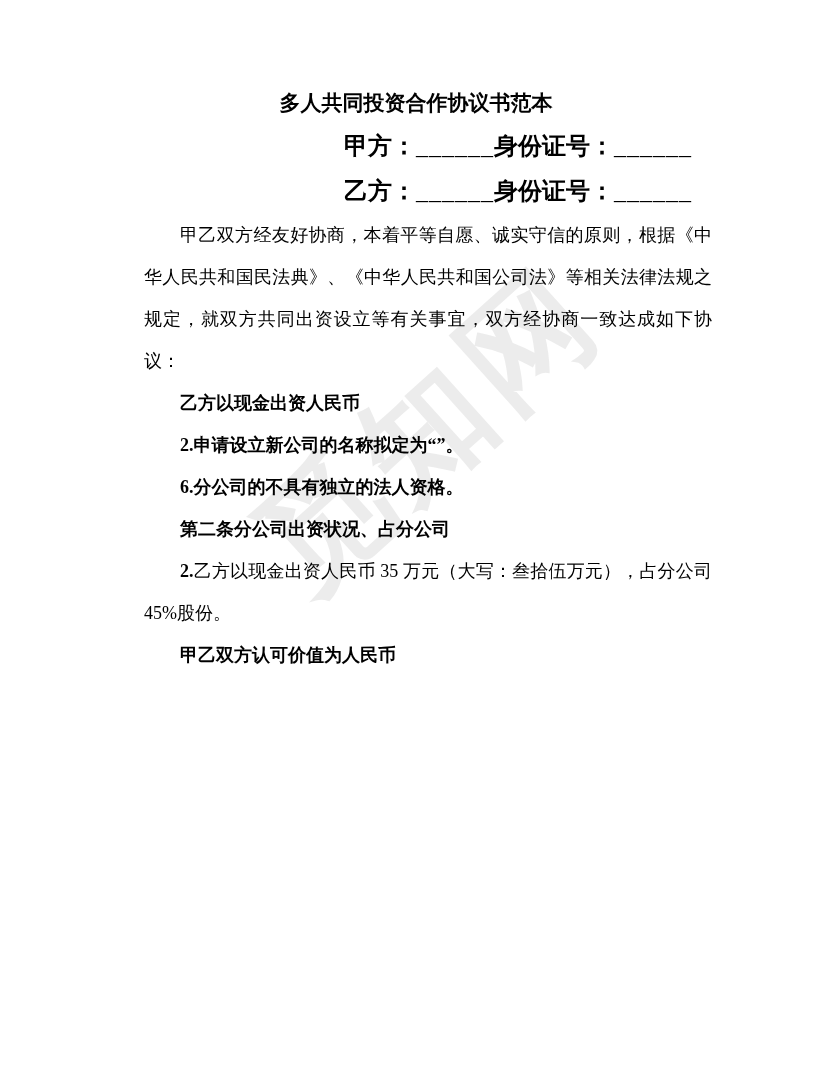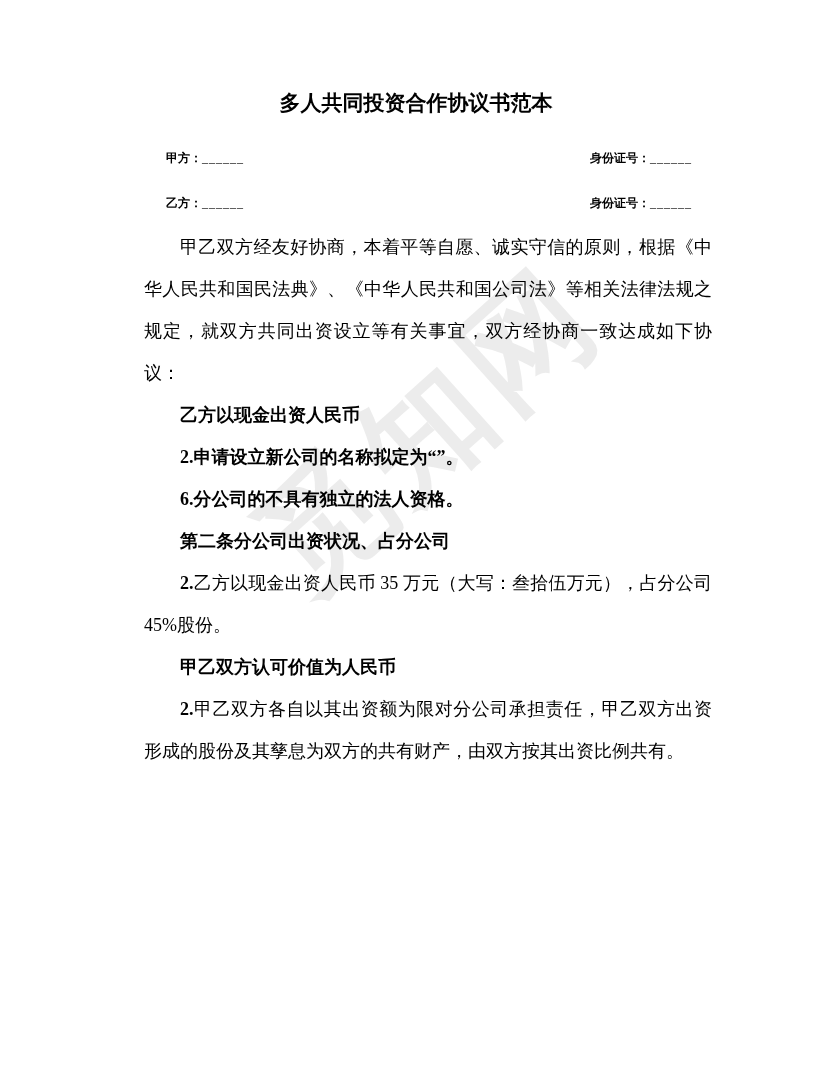--- a/index.html
+++ b/index.html
@@ -17,26 +17,26 @@
     transform: rotate(-42deg);
     font-size: 125px; font-weight: bold;
     color: rgba(110, 110, 110, 0.13);
     letter-spacing: 10px;
     pointer-events: none; z-index: 0;
     user-select: none; white-space: nowrap;
   }
   .content { position: relative; z-index: 1; }
   .title {
     font-size: 21px; font-weight: bold; text-align: center;
-    line-height: 34px; margin-bottom: 16px;
+    line-height: 34px; margin-bottom: 4px;
   }
   .party-row {
-    display: flex; justify-content: space-between; align-items: baseline;
+    display: flex; justify-content: flex-end; align-items: baseline;
     padding: 0 20px 0 46px;
-    font-size: 12px; line-height: 45px;
+    font-size: 24px; line-height: 45px;
   }
   .party-label { font-weight: bold; }
   .blank { font-weight: normal; letter-spacing: 1px; }
   .para {
     font-size: 18px; line-height: 42px;
     text-align: justify; text-indent: 2em; margin-left: 24px;
   }
   .bold { font-weight: bold; }
   .num-prefix { font-weight: bold; }
 </style>
@@ -79,16 +79,15 @@
     <p class="para bold"><span>6.分公司的不具有独立的法人资格。</span></p>
 
     <p class="para bold"><span>第二条分公司出资状况、占分公司</span></p>
 
 
     <p class="para"><span class="num-prefix">2.</span><span>乙方以现金出资人民币 35 万元（大写：叁拾伍万元），占分公司 45%股份。</span></p>
 
     <p class="para bold"><span>甲乙双方认可价值为人民币</span></p>
 
 
-    <p class="para"><span class="num-prefix">2.</span><span>甲乙双方各自以其出资额为限对分公司承担责任，甲乙双方出资形成的股份及其孳息为双方的共有财产，由双方按其出资比例共有。</span></p>
 
   </div>
 </div>
 
 </body></html>

